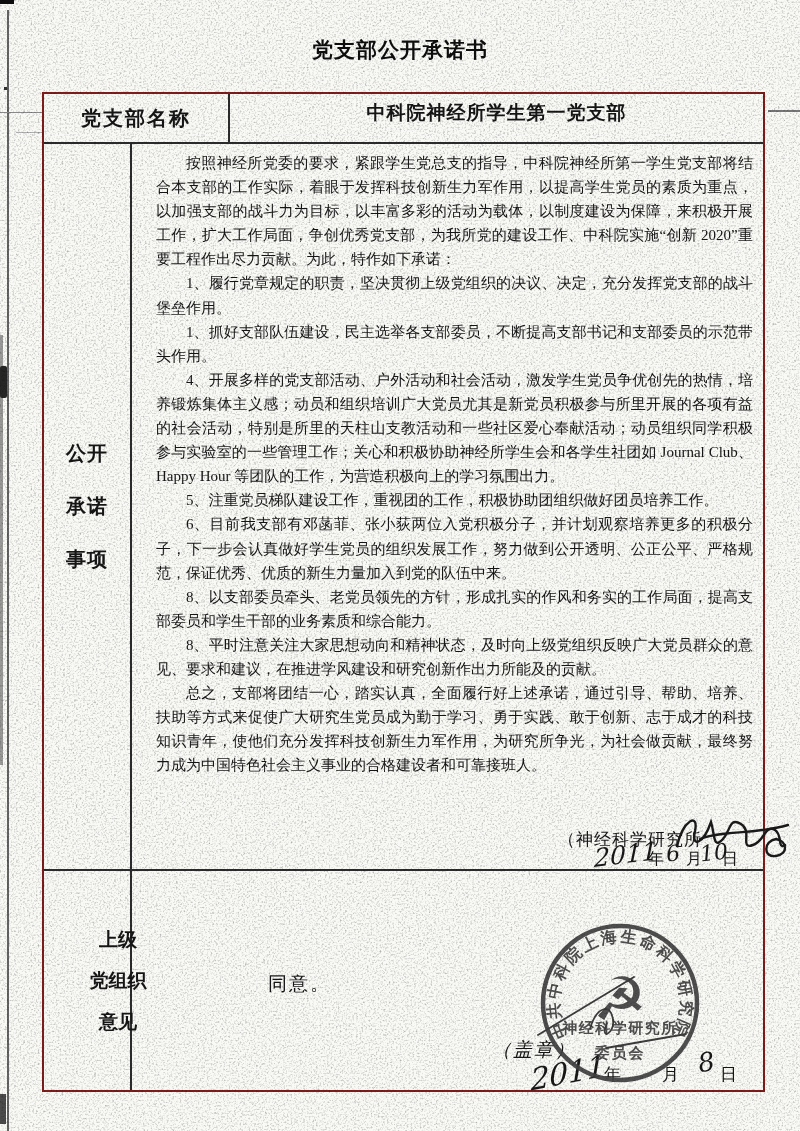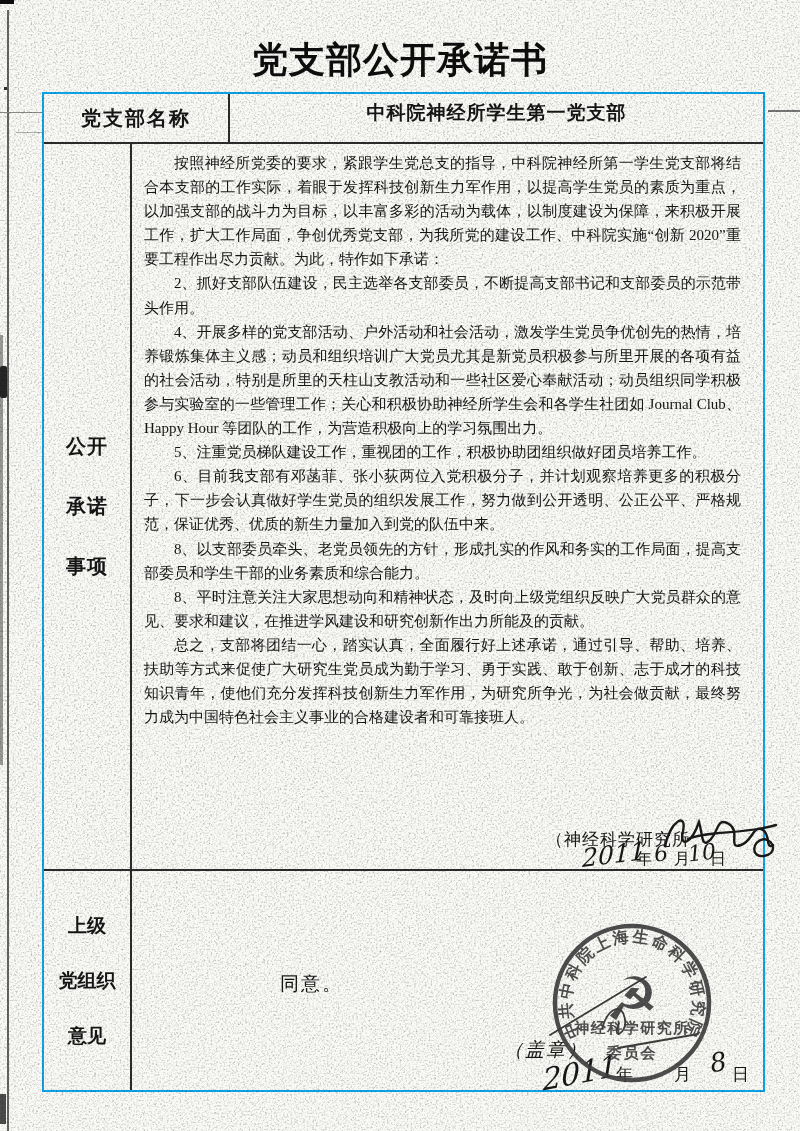--- a/index.html
+++ b/index.html
@@ -18,58 +18,58 @@
   .edge-blob1{left:0;top:366px;width:7px;height:32px;background:#262626;border-radius:2px;}
   .edge-blob2{left:0;top:1094px;width:6px;height:30px;background:#4c4c4c;}
   .edge-dot{left:4px;top:87px;width:3px;height:3px;background:#333;}
   .fold-left{left:0;top:112px;width:42px;height:1px;background:#8a8a8a;}
   .fold-dash{left:16px;top:132px;width:28px;height:1px;background:#b0b0b0;}
   .fold-right{left:768px;top:110px;width:32px;height:2px;background:#777;}
   
   .title{
     position:absolute;left:0;top:36px;width:100%;margin:0;
     text-align:center;font-family:"Liberation Sans","DejaVu Sans",sans-serif;
-    font-size:36px;font-weight:800;letter-spacing:1px;color:#0e0e0e;z-index:2;
+    font-size:21px;font-weight:800;letter-spacing:1px;color:#0e0e0e;z-index:2;
   }
   
   .doc-table{
     position:absolute;left:42px;top:92px;width:723px;height:1000px;
-    border:2px solid #0ea5e9;box-sizing:border-box;z-index:2;background:transparent;
+    border:2px solid #7f1d1d;box-sizing:border-box;z-index:2;background:transparent;
   }
   .tline{position:absolute;background:#2c2c2c;}
   .hline-1{left:0;right:0;top:48px;height:2px;}
   .hline-2{left:0;right:0;top:775px;height:2px;}
   .vline-name{left:184px;top:0;width:2px;height:48px;}
   .vline-body{left:86px;top:50px;width:2px;height:946px;}
   .cell{position:absolute;display:flex;align-items:center;justify-content:center;}
   .name-label{left:0;top:0;width:184px;height:48px;font-size:20px;font-weight:600;letter-spacing:2px;}
   .name-value{left:186px;top:0;right:0;height:37px;font-size:19px;font-weight:600;letter-spacing:1px;}
   .row-label{
     position:absolute;left:0;width:86px;display:flex;flex-direction:column;
     align-items:center;justify-content:center;font-weight:600;
   }
-  .commit-label{top:50px;height:725px;font-size:20px;gap:33px;letter-spacing:1px;}
-  .approval-label{top:777px;height:219px;font-size:19px;gap:29px;}
+  .commit-label{top:50px;height:725px;font-size:20px;gap:26px;letter-spacing:1px;}
+  .approval-label{top:777px;height:219px;font-size:19px;gap:15px;margin-left:31px;}
   .commit-content{
-    position:absolute;left:88px;top:50px;width:620px;height:725px;
+    position:absolute;left:100px;top:50px;width:620px;height:725px;
     padding:7px 11px 0 12px;box-sizing:border-box;
     font-size:15px;line-height:24.1px;text-align:justify;
   }
   .commit-content p{margin:0;text-indent:2em;letter-spacing:0;}
   .sign-label{position:absolute;left:414px;top:684px;font-size:17px;letter-spacing:1px;white-space:nowrap;}
   .sig-svg{position:absolute;left:528px;top:660px;}
   .hw{font-family:"DejaVu Serif",serif;font-style:italic;display:inline-block;color:#181818;position:absolute;white-space:nowrap;}
   .sd-year{left:450px;top:699px;font-size:25px;transform:rotate(-7deg) skewX(-8deg);}
   .sd-month{left:522px;top:698px;font-size:22px;transform:rotate(-5deg);}
   .sd-day{left:556px;top:697px;font-size:22px;transform:rotate(-6deg);}
   .pd{position:absolute;font-size:16px;white-space:nowrap;}
   .sd-year-label{left:504px;top:703px;}
   .sd-month-label{left:542px;top:703px;}
   .sd-day-label{left:578px;top:703px;}
-  .approval-content{position:absolute;left:100px;top:777px;width:631px;height:219px;}
+  .approval-content{position:absolute;left:88px;top:777px;width:631px;height:219px;}
   .comment{position:absolute;left:136px;top:100px;font-size:19px;letter-spacing:2px;}
   .seal-caption{position:absolute;left:360px;top:166px;font-size:19px;letter-spacing:2px;font-style:italic;}
   .stamp-svg{position:absolute;left:402px;top:46px;opacity:.92;z-index:3;}
   .ad-year{left:398px;top:184px;font-size:30px;transform:rotate(-11deg) skewX(-10deg);z-index:2;}
   .ad-day{left:566px;top:176px;font-size:26px;transform:rotate(-9deg);z-index:4;}
   .ad-pd{position:absolute;font-size:17px;white-space:nowrap;z-index:2;}
   .ad-year-label{left:472px;top:192px;}
   .ad-month-label{left:530px;top:192px;}
   .ad-day-label{left:588px;top:192px;}
 </style>
@@ -99,21 +99,22 @@
     <div class="cell name-label">党支部名称</div>
     <div class="cell name-value">中科院神经所学生第一党支部</div>
 
     <div class="row-label commit-label">
       <span>公开</span>
       <span>承诺</span>
       <span>事项</span>
     </div>
     <div class="commit-content">
       <p>按照神经所党委的要求，紧跟学生党总支的指导，中科院神经所第一学生党支部将结合本支部的工作实际，着眼于发挥科技创新生力军作用，以提高学生党员的素质为重点，以加强支部的战斗力为目标，以丰富多彩的活动为载体，以制度建设为保障，来积极开展工作，扩大工作局面，争创优秀党支部，为我所党的建设工作、中科院实施“创新 2020”重要工程作出尽力贡献。为此，特作如下承诺：</p>
-      <p>2、抓好支部队伍建设，民主选举各支部委员，不断提高支部书记和支部委员的示范带头作用。</p>
+      <p>1、履行党章规定的职责，坚决贯彻上级党组织的决议、决定，充分发挥党支部的战斗堡垒作用。</p>
+      <p>1、抓好支部队伍建设，民主选举各支部委员，不断提高支部书记和支部委员的示范带头作用。</p>
       <p>4、开展多样的党支部活动、户外活动和社会活动，激发学生党员争优创先的热情，培养锻炼集体主义感；动员和组织培训广大党员尤其是新党员积极参与所里开展的各项有益的社会活动，特别是所里的天柱山支教活动和一些社区爱心奉献活动；动员组织同学积极参与实验室的一些管理工作；关心和积极协助神经所学生会和各学生社团如 Journal Club、Happy Hour 等团队的工作，为营造积极向上的学习氛围出力。</p>
       <p>5、注重党员梯队建设工作，重视团的工作，积极协助团组织做好团员培养工作。</p>
       <p>6、目前我支部有邓菡菲、张小荻两位入党积极分子，并计划观察培养更多的积极分子，下一步会认真做好学生党员的组织发展工作，努力做到公开透明、公正公平、严格规范，保证优秀、优质的新生力量加入到党的队伍中来。</p>
       <p>8、以支部委员牵头、老党员领先的方针，形成扎实的作风和务实的工作局面，提高支部委员和学生干部的业务素质和综合能力。</p>
       <p>8、平时注意关注大家思想动向和精神状态，及时向上级党组织反映广大党员群众的意见、要求和建议，在推进学风建设和研究创新作出力所能及的贡献。</p>
       <p>总之，支部将团结一心，踏实认真，全面履行好上述承诺，通过引导、帮助、培养、扶助等方式来促使广大研究生党员成为勤于学习、勇于实践、敢于创新、志于成才的科技知识青年，使他们充分发挥科技创新生力军作用，为研究所争光，为社会做贡献，最终努力成为中国特色社会主义事业的合格建设者和可靠接班人。</p>
 
       <span class="sign-label">（神经科学研究所</span>
       <svg class="sig-svg" width="122" height="60" viewBox="0 0 122 60">
         <g fill="none" stroke="#1b1b1b" stroke-width="2.4" stroke-linecap="round">

